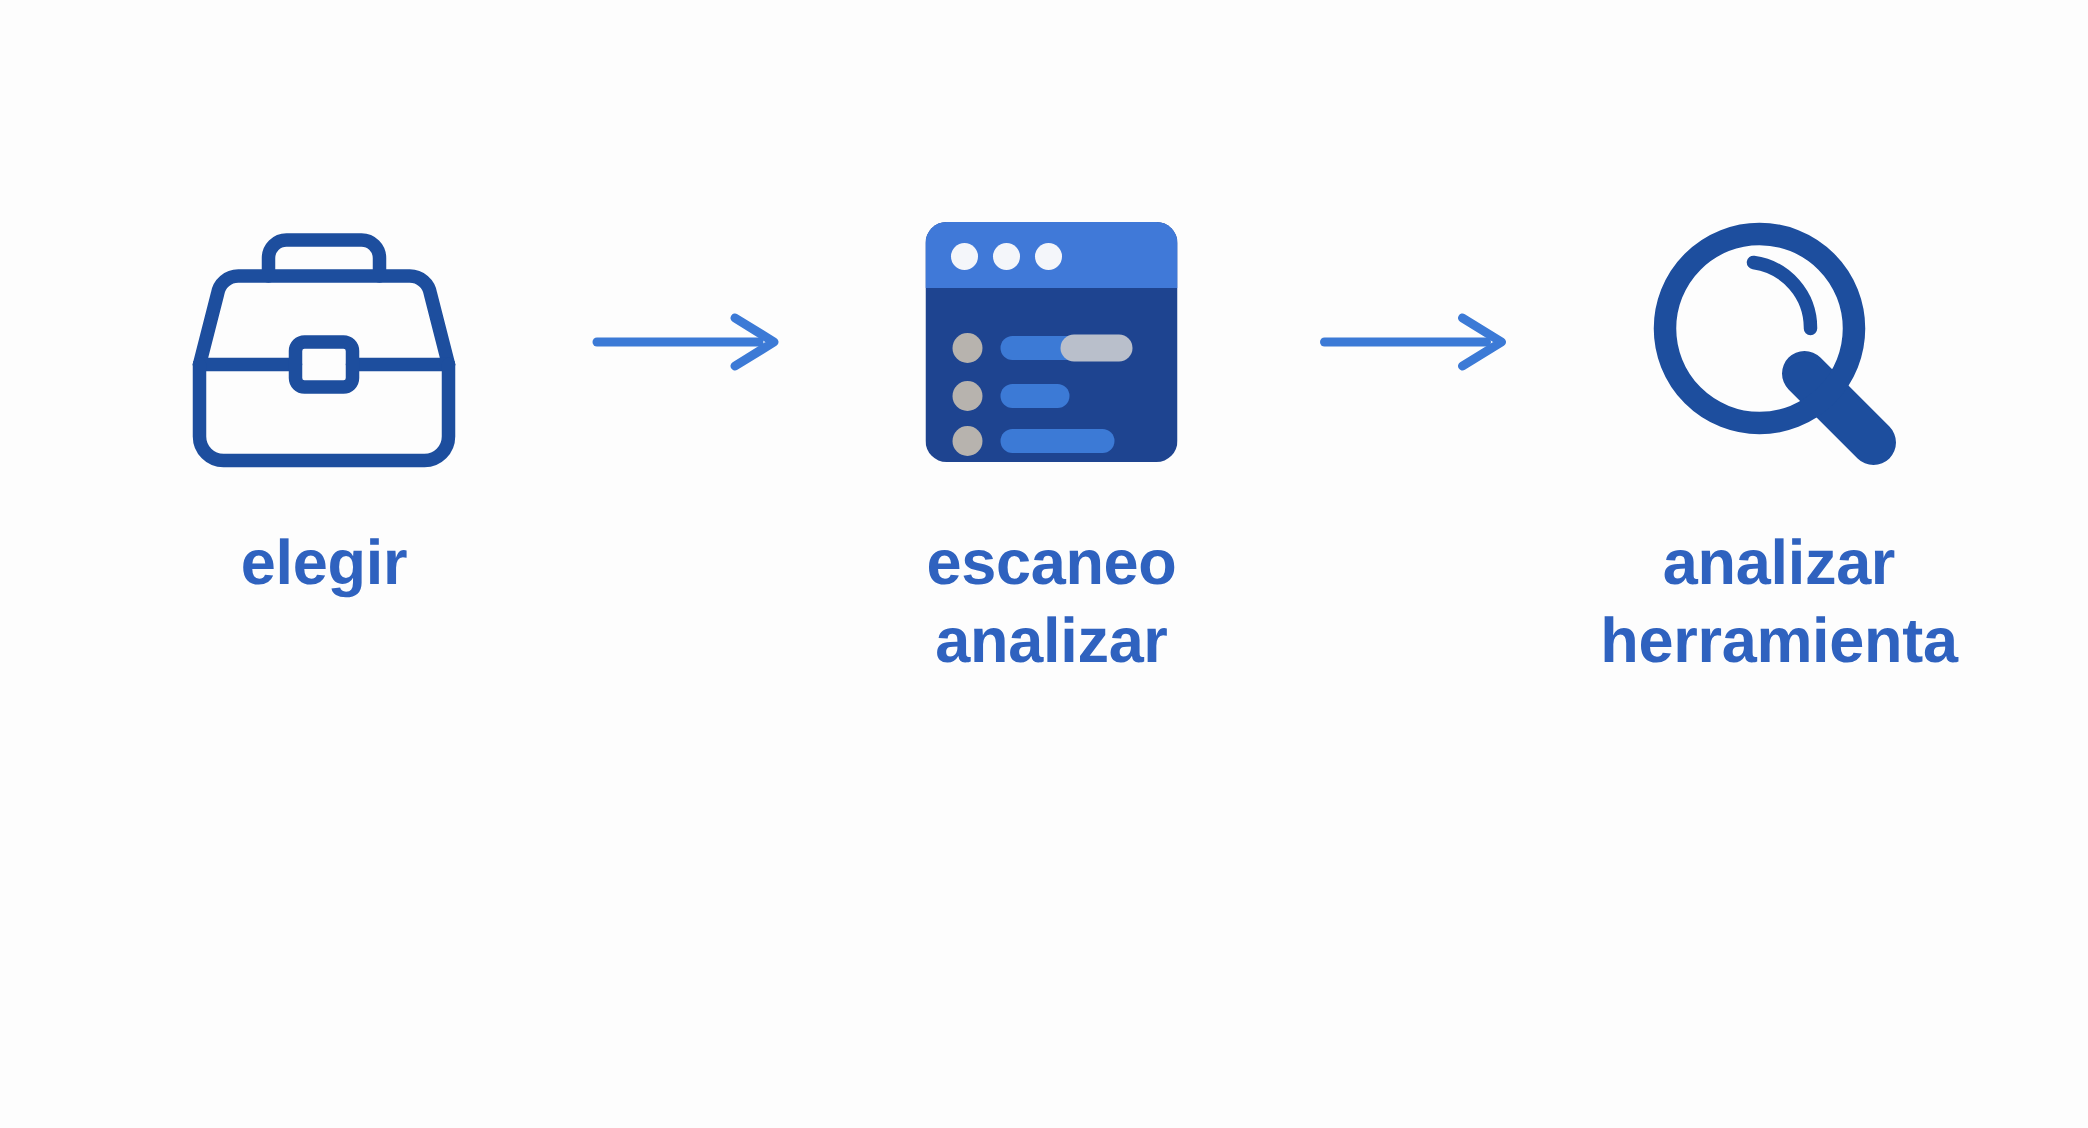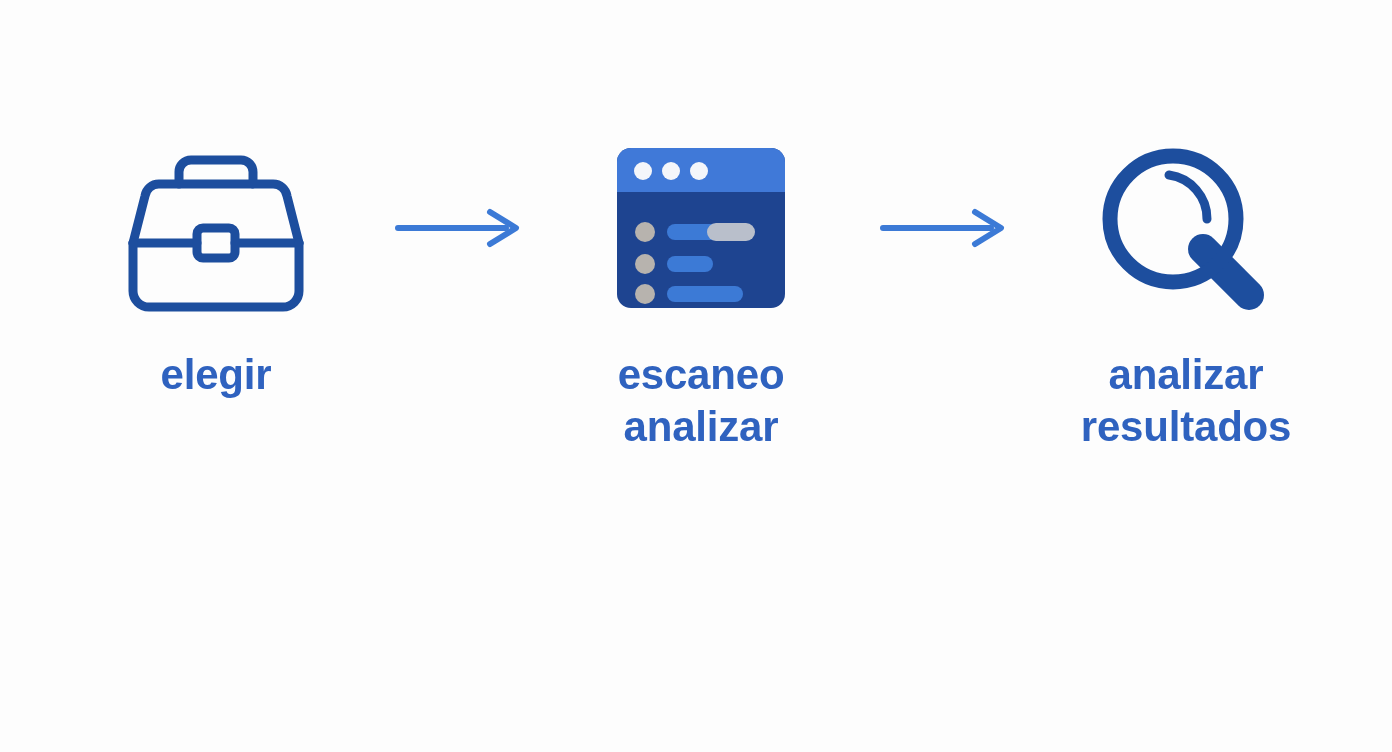--- a/index.html
+++ b/index.html
@@ -138,17 +138,17 @@
   <div class="step step-analyze">
     <div class="icon-slot">
       <svg width="190" height="190" viewBox="0 0 190 190">
         <line x1="112" y1="116" x2="158" y2="162" stroke="#1d4e9e" stroke-width="30" stroke-linecap="round"></line>
         <circle cx="82" cy="86" r="63" fill="none" stroke="#1d4e9e" stroke-width="15"></circle>
         <path d="M78 42 a44 44 0 0 1 38 44" fill="none" stroke="#1d4e9e" stroke-width="9" stroke-linecap="round"></path>
       </svg>
     </div>
     <div class="label">
       <span>analizar</span>
-      <span class="l2">resultados</span>
+      <span class="l2">herramienta</span>
     </div>
   </div>
 
 </div>
 
 </body></html>

